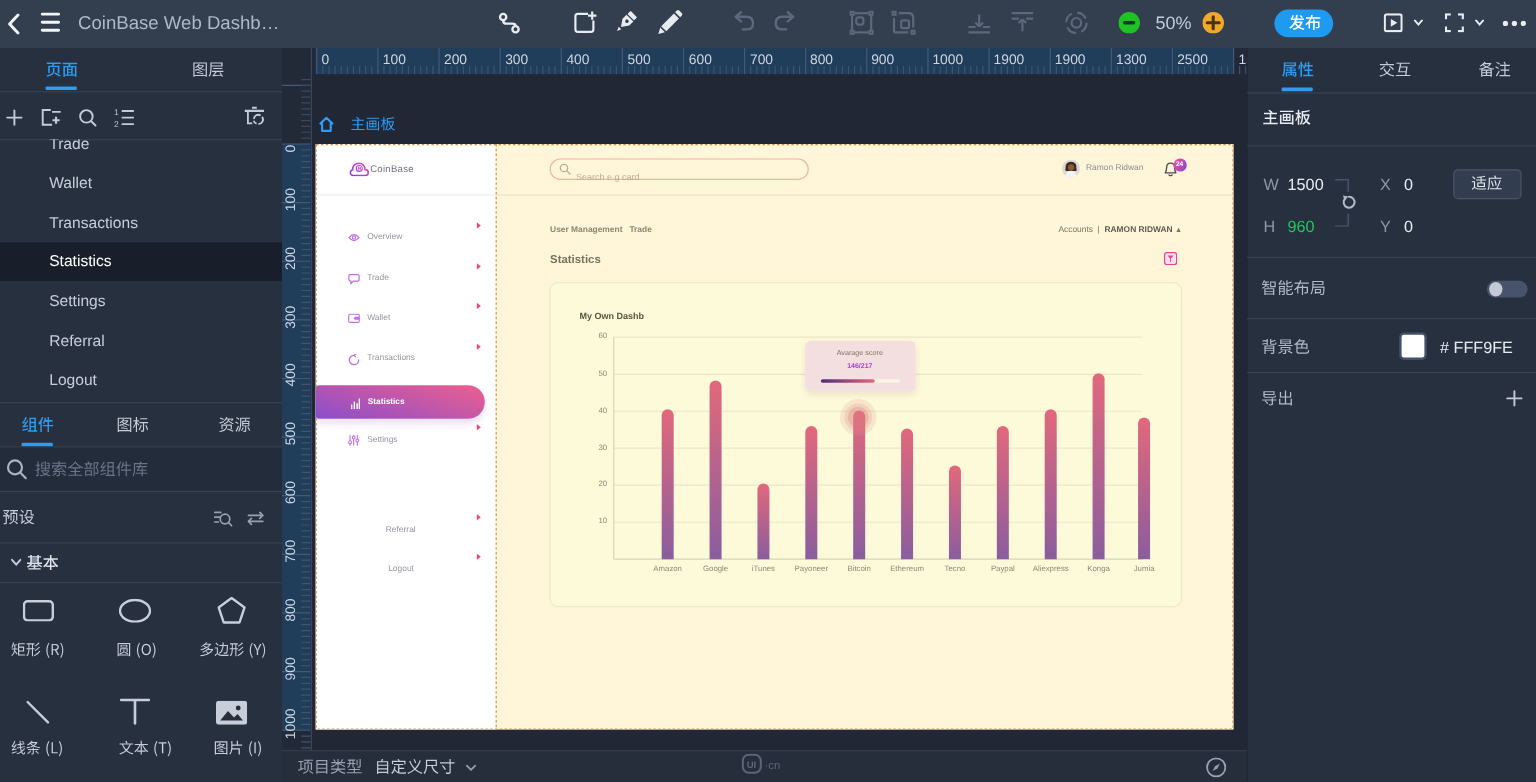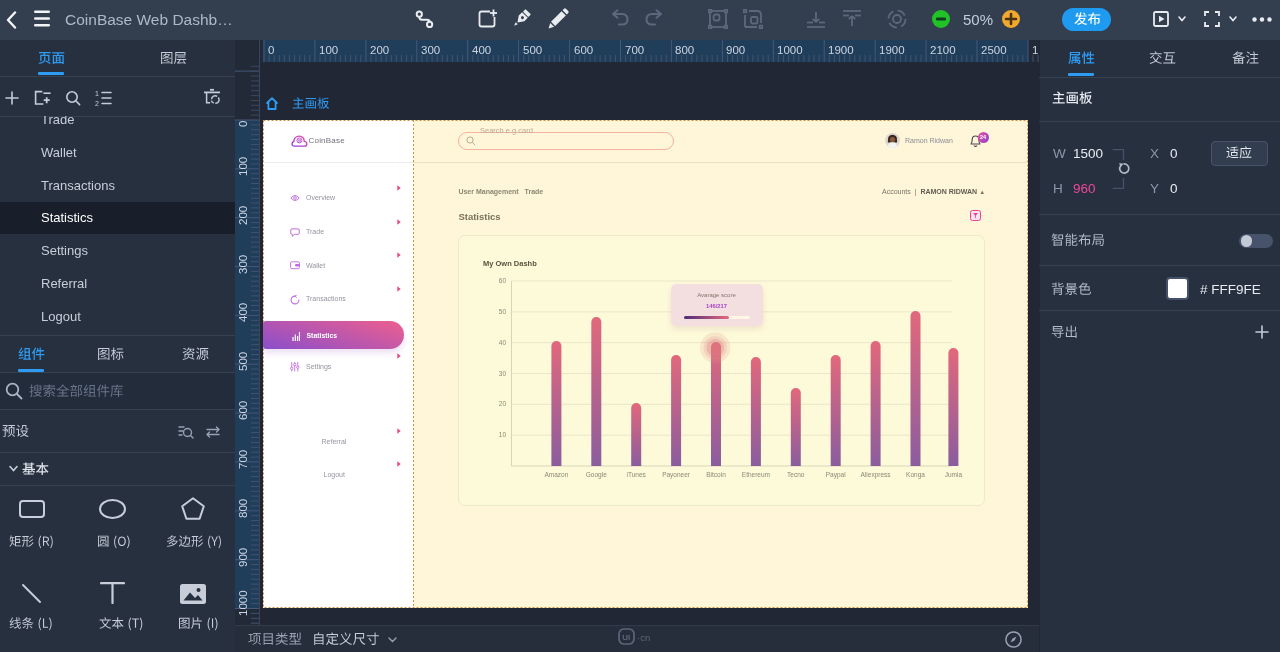--- a/index.html
+++ b/index.html
@@ -337,21 +337,21 @@
     <div class="abs" style="left:1039px;top:76.5px;width:241px;height:1px;background:#37414f"></div>
     <div style="position:absolute;left:1052px;top:89.4px;line-height:0">
       <svg width="42" height="19" viewBox="0 0 42 19" style="overflow:visible">
         <path transform="translate(0,13.8)" fill="#e8ecf2" d="M1.3 -8.8H12.1V-7.5H1.3ZM2.0 -4.8H11.5V-3.6H2.0ZM0.7 -0.6H12.8V0.7H0.7ZM6.1 -7.7H7.4V0.1H6.1ZM4.9 -10.7 5.9 -11.4Q6.4 -11.1 6.8 -10.7Q7.3 -10.3 7.8 -10.0Q8.2 -9.6 8.5 -9.2L7.3 -8.4Q7.1 -8.8 6.7 -9.1Q6.3 -9.5 5.8 -9.9Q5.3 -10.3 4.9 -10.7Z M14.6 -10.5H26.0V-9.4H14.6ZM19.6 -7.6H20.8V-2.3H19.6ZM18.1 -4.5V-3.0H22.4V-4.5ZM18.1 -7.0V-5.5H22.4V-7.0ZM17.0 -8.0H23.5V-1.9H17.0ZM24.6 -7.2H25.9V1.1H24.6ZM14.6 -7.1H15.9V-0.7H25.4V0.5H14.6Z M27.7 -8.8H32.2V-7.6H27.7ZM29.5 -11.4H30.7V1.1H29.5ZM29.5 -8.0 30.1 -7.7Q30.0 -6.9 29.7 -6.0Q29.5 -5.1 29.2 -4.3Q29.0 -3.4 28.6 -2.7Q28.3 -2.0 28.0 -1.5Q27.9 -1.7 27.8 -1.9Q27.7 -2.1 27.6 -2.4Q27.5 -2.6 27.4 -2.7Q27.7 -3.2 28.0 -3.8Q28.3 -4.4 28.6 -5.1Q28.9 -5.8 29.1 -6.6Q29.4 -7.3 29.5 -8.0ZM30.6 -7.4Q30.7 -7.2 31.0 -6.9Q31.2 -6.5 31.5 -6.1Q31.7 -5.7 32.0 -5.4Q32.2 -5.0 32.3 -4.9L31.5 -3.9Q31.4 -4.2 31.2 -4.6Q31.1 -5.0 30.8 -5.4Q30.6 -5.9 30.4 -6.3Q30.2 -6.6 30.1 -6.9ZM32.7 -10.2H34.0V-7.0Q34.0 -6.1 33.9 -5.0Q33.8 -4.0 33.7 -2.9Q33.5 -1.8 33.1 -0.7Q32.7 0.3 32.1 1.2Q32.0 1.1 31.8 0.9Q31.6 0.8 31.4 0.7Q31.2 0.5 31.1 0.5Q31.7 -0.3 32.0 -1.3Q32.3 -2.2 32.5 -3.2Q32.6 -4.2 32.7 -5.2Q32.7 -6.2 32.7 -7.0ZM33.3 -7.5H38.6V-6.4H33.3ZM38.2 -7.5H38.4L38.6 -7.6L39.4 -7.3Q39.1 -5.1 38.3 -3.4Q37.5 -1.8 36.4 -0.7Q35.2 0.5 33.8 1.1Q33.7 1.0 33.6 0.8Q33.4 0.6 33.3 0.4Q33.1 0.2 33.0 0.1Q34.3 -0.4 35.4 -1.5Q36.4 -2.5 37.1 -3.9Q37.9 -5.4 38.2 -7.3ZM35.3 -6.8Q35.6 -5.2 36.2 -3.8Q36.9 -2.5 37.8 -1.5Q38.8 -0.5 40.1 0.1Q40.0 0.2 39.8 0.4Q39.7 0.6 39.5 0.8Q39.4 1.0 39.3 1.2Q37.9 0.5 36.9 -0.6Q35.9 -1.7 35.2 -3.2Q34.6 -4.7 34.2 -6.5ZM38.8 -11.2 39.7 -10.2Q39.1 -9.9 38.3 -9.8Q37.5 -9.6 36.6 -9.5Q35.7 -9.3 34.8 -9.2Q33.9 -9.2 33.1 -9.1Q33.1 -9.4 33.0 -9.7Q32.9 -10.0 32.7 -10.2Q33.5 -10.3 34.4 -10.3Q35.2 -10.4 36.1 -10.6Q36.9 -10.7 37.6 -10.8Q38.3 -11.0 38.8 -11.2Z"></path>
       </svg>
     </div>
     <div class="abs" style="left:1039px;top:120.5px;width:241px;height:1px;background:#37414f"></div>
     <div class="abs" style="left:1053px;top:145.5px;font-size:13.5px;color:#8d97a9">W</div>
     <div class="abs" style="left:1073px;top:145.5px;font-size:13.5px;color:#e8ecf2">1500</div>
     <div class="abs" style="left:1053px;top:180.5px;font-size:13.5px;color:#8d97a9">H</div>
-    <div class="abs" style="left:1073px;top:180.5px;font-size:13.5px;color:#ec4899">960</div>
+    <div class="abs" style="left:1073px;top:180.5px;font-size:13.5px;color:#22c55e">960</div>
     <div class="abs" style="left:1150px;top:145.5px;font-size:13.5px;color:#8d97a9">X</div>
     <div class="abs" style="left:1170px;top:145.5px;font-size:13.5px;color:#e8ecf2">0</div>
     <div class="abs" style="left:1150px;top:180.5px;font-size:13.5px;color:#8d97a9">Y</div>
     <div class="abs" style="left:1170px;top:180.5px;font-size:13.5px;color:#e8ecf2">0</div>
     <svg class="abs" style="left:1112px;top:148.5px" width="13" height="40" viewBox="0 0 13 40">
       <path d="M0.6 0.7 H11.5 V11 M11.5 29 V39.3 H0.6" stroke="#47526a" stroke-width="1.3" fill="none"></path>
     </svg>
     <svg class="abs" style="left:1117.6px;top:162px" width="13" height="13" viewBox="0 0 13 13">
       <path d="M2.5 3.9 A4.55 4.55 0 1 0 6.1 1.95" stroke="#aeb9c9" stroke-width="1.7" fill="none" stroke-linecap="round"></path>
       <path d="M1.1 0.9 L5.6 1.7 L2.6 5.3 Z" fill="#aeb9c9"></path>
@@ -558,21 +558,21 @@
       <div class="abs" style="left:186px;top:4px;font-size:11.5px;color:#cdd5e2">300</div>
       <div class="abs" style="left:237px;top:4px;font-size:11.5px;color:#cdd5e2">400</div>
       <div class="abs" style="left:288px;top:4px;font-size:11.5px;color:#cdd5e2">500</div>
       <div class="abs" style="left:339px;top:4px;font-size:11.5px;color:#cdd5e2">600</div>
       <div class="abs" style="left:390px;top:4px;font-size:11.5px;color:#cdd5e2">700</div>
       <div class="abs" style="left:440px;top:4px;font-size:11.5px;color:#cdd5e2">800</div>
       <div class="abs" style="left:491px;top:4px;font-size:11.5px;color:#cdd5e2">900</div>
       <div class="abs" style="left:542px;top:4px;font-size:11.5px;color:#cdd5e2">1000</div>
       <div class="abs" style="left:593px;top:4px;font-size:11.5px;color:#cdd5e2">1900</div>
       <div class="abs" style="left:644px;top:4px;font-size:11.5px;color:#cdd5e2">1900</div>
-      <div class="abs" style="left:695px;top:4px;font-size:11.5px;color:#cdd5e2">2100</div>
+      <div class="abs" style="left:695px;top:4px;font-size:11.5px;color:#cdd5e2">1300</div>
       <div class="abs" style="left:746px;top:4px;font-size:11.5px;color:#cdd5e2">2500</div>
       <div class="abs" style="left:797px;top:4px;font-size:11.5px;color:#cdd5e2">1500</div>
     </div>
     <div class="abs" style="left:235px;top:62px;width:24px;height:563px;background:#222a37;overflow:hidden">
       <div class="abs" style="left:0;top:58px;width:24px;height:488px;background:#203d5a"></div>
       <svg class="abs" style="left:0;top:0" width="24" height="563">
         <line x1="0" y1="9.1" x2="24" y2="9.1" stroke="#46587a" stroke-width="1"></line>
         <line x1="16" y1="53.1" x2="24" y2="53.1" stroke="#3a4862" stroke-width="1"></line>
         <line x1="16" y1="48.2" x2="24" y2="48.2" stroke="#3a4862" stroke-width="1"></line>
         <line x1="16" y1="43.3" x2="24" y2="43.3" stroke="#3a4862" stroke-width="1"></line>
@@ -799,21 +799,21 @@
       </svg>
       <div class="abs" style="left:60.5px;top:351.2px;font-size:7px;color:#9494a0">Logout</div>
       <svg class="abs" style="left:134px;top:341.0px" width="4" height="6" viewBox="0 0 4 6">
         <path d="M0.3 0.3 L3.7 3 L0.3 5.7Z" fill="#e84a78"></path>
       </svg>
       <div class="abs" style="left:195.4px;top:12px;width:215.5px;height:18px;border:1px solid #f2b3a0;border-radius:9.5px"></div>
       <svg class="abs" style="left:203px;top:16px" width="10" height="10" viewBox="0 0 10 10">
         <circle cx="4" cy="4" r="3.1" stroke="#b9a996" stroke-width="1" fill="none"></circle>
         <line x1="6.4" y1="6.4" x2="9" y2="9" stroke="#b9a996" stroke-width="1" stroke-linecap="round"></line>
       </svg>
-      <div class="abs" style="left:217px;top:6px;font-size:7.5px;color:#b9ab97">Search e.g card</div>
+      <div class="abs" style="left:217px;top:23px;font-size:7.5px;color:#b9ab97">Search e.g card</div>
       <svg class="abs" style="left:622px;top:13px" width="15" height="15" viewBox="0 0 15 15">
         <defs>
           <clipPath id="av">
             <circle cx="7.5" cy="7.5" r="7.5"></circle>
           </clipPath>
         </defs>
         <g clip-path="url(#av)">
           <rect width="15" height="15" fill="#ded9cf"></rect>
           <path d="M3 7 Q2.6 2 7.5 1.8 Q12.4 2 12 7 Q12.6 9 11.8 9.5 L3.2 9.5 Q2.4 9 3 7Z" fill="#3a2a22"></path>
           <circle cx="7.5" cy="6.5" r="2.6" fill="#8a5a3b"></circle>

